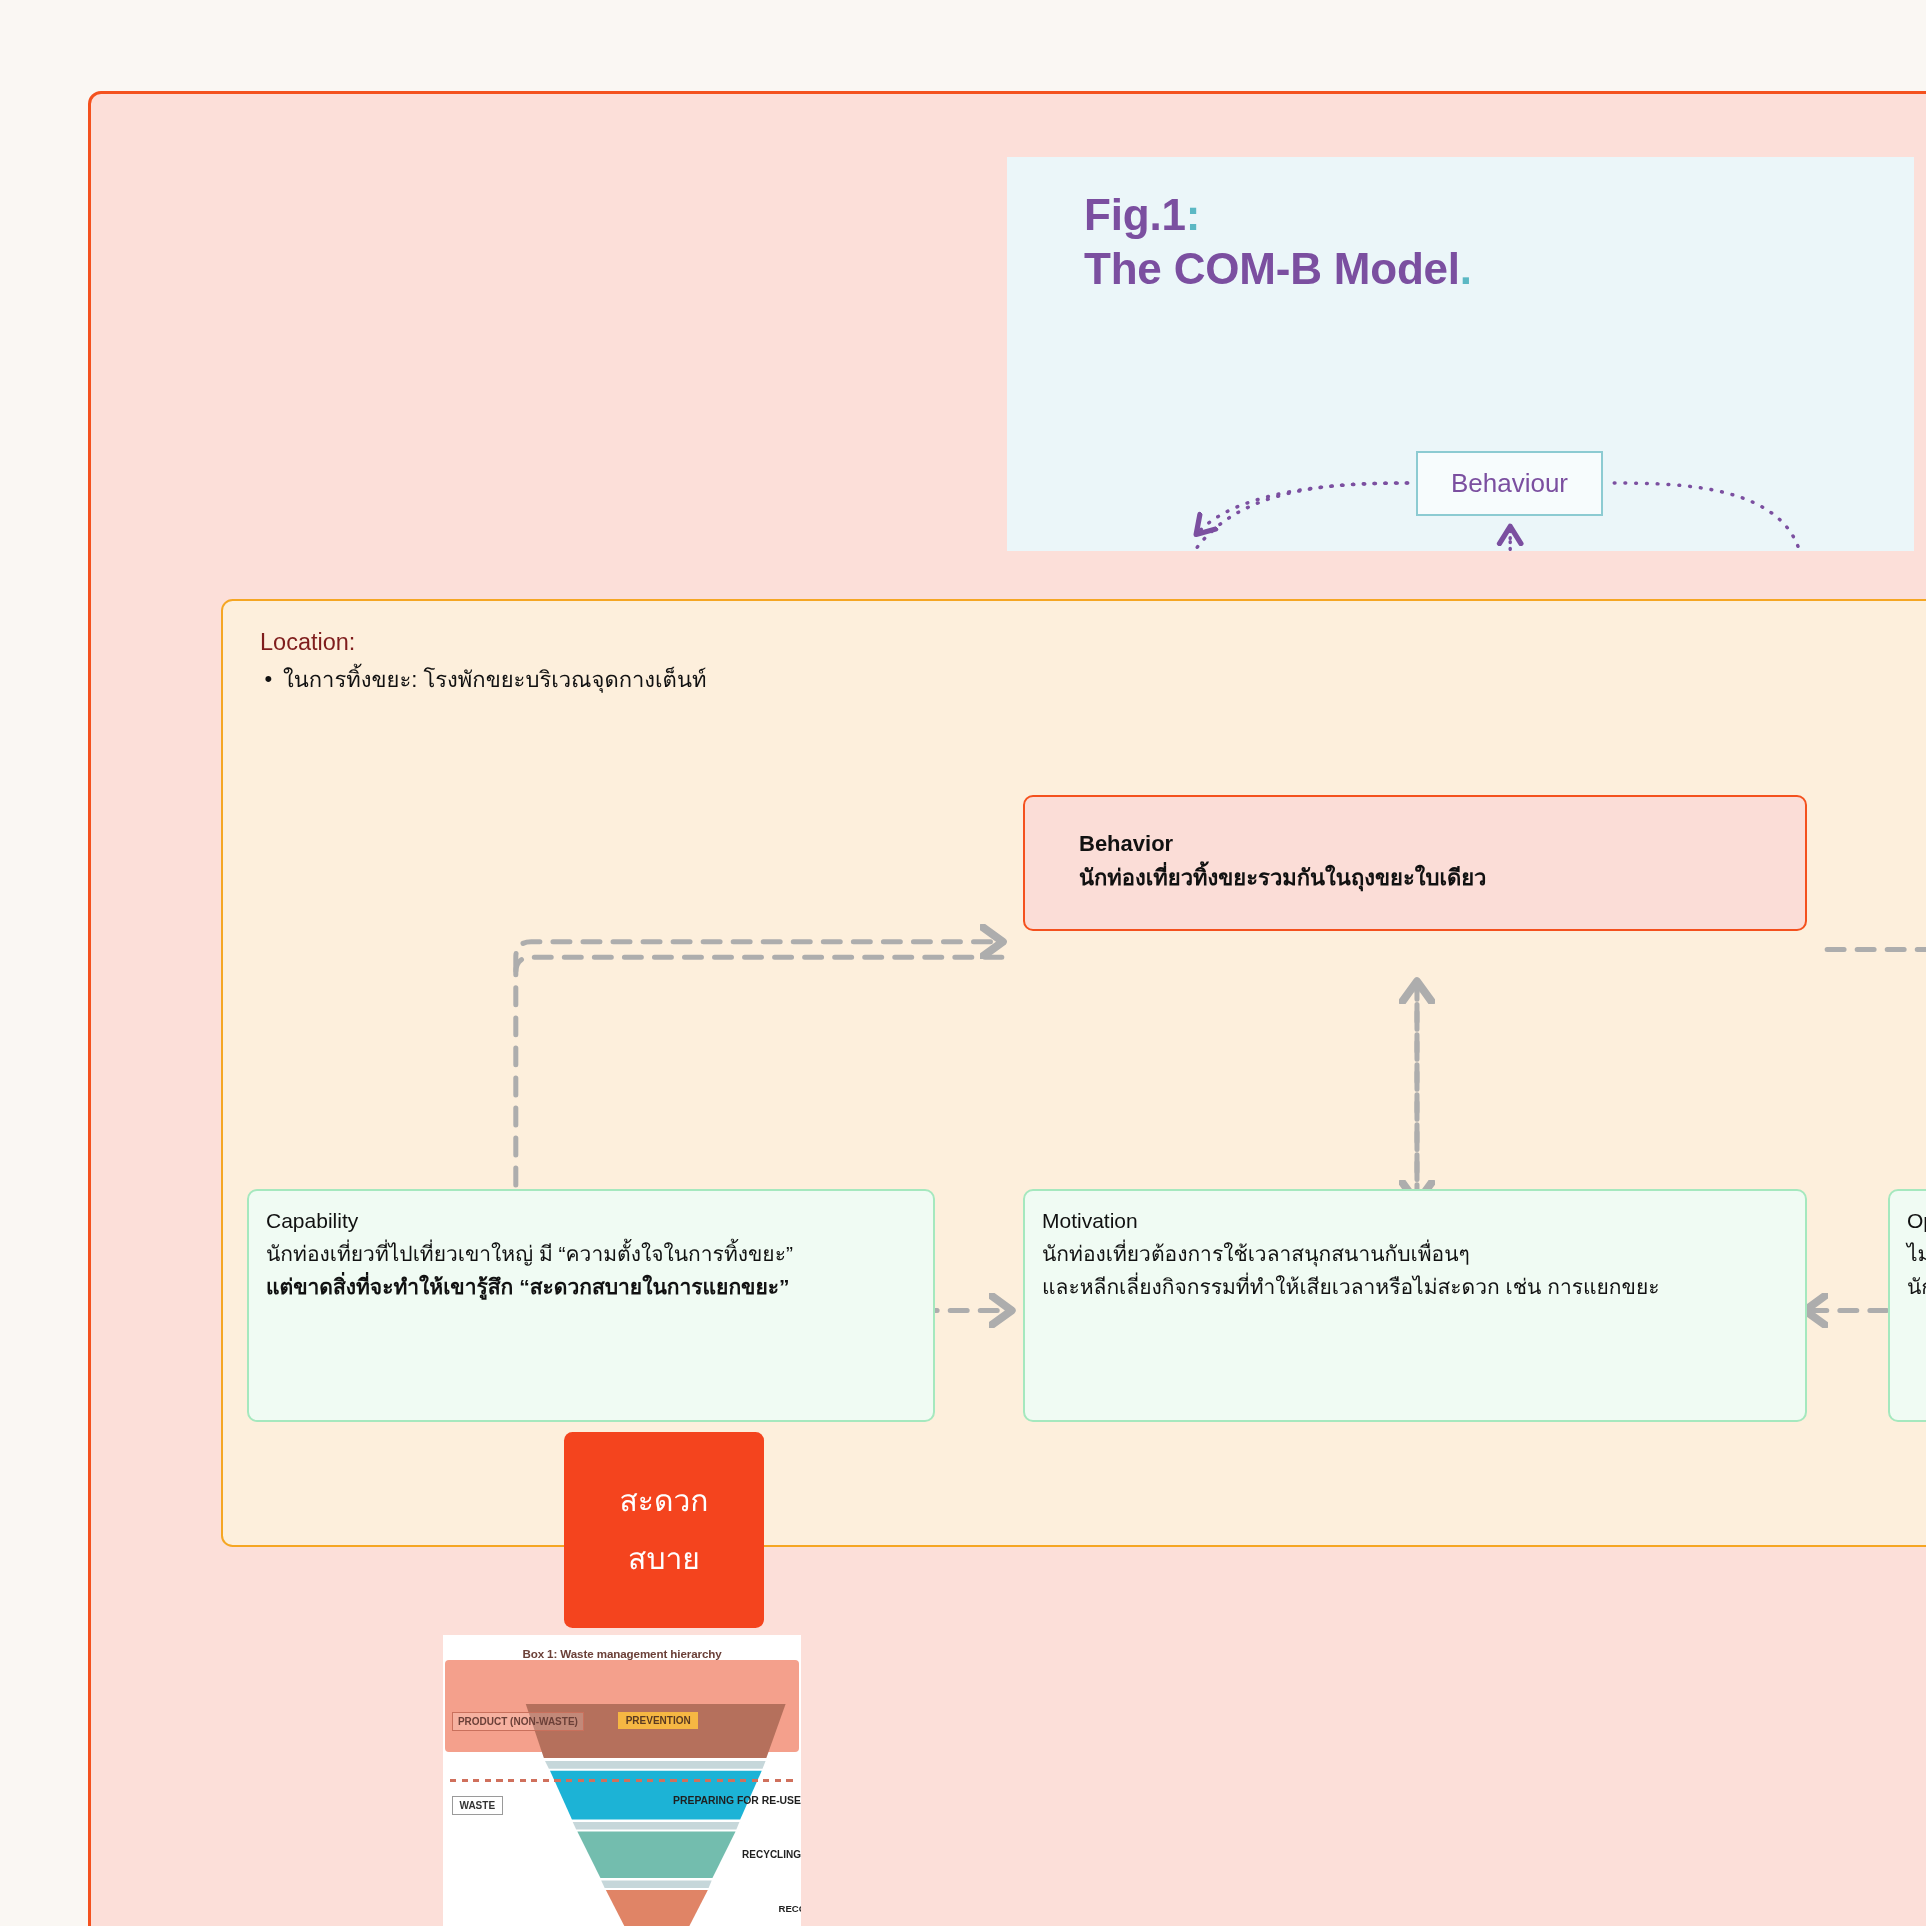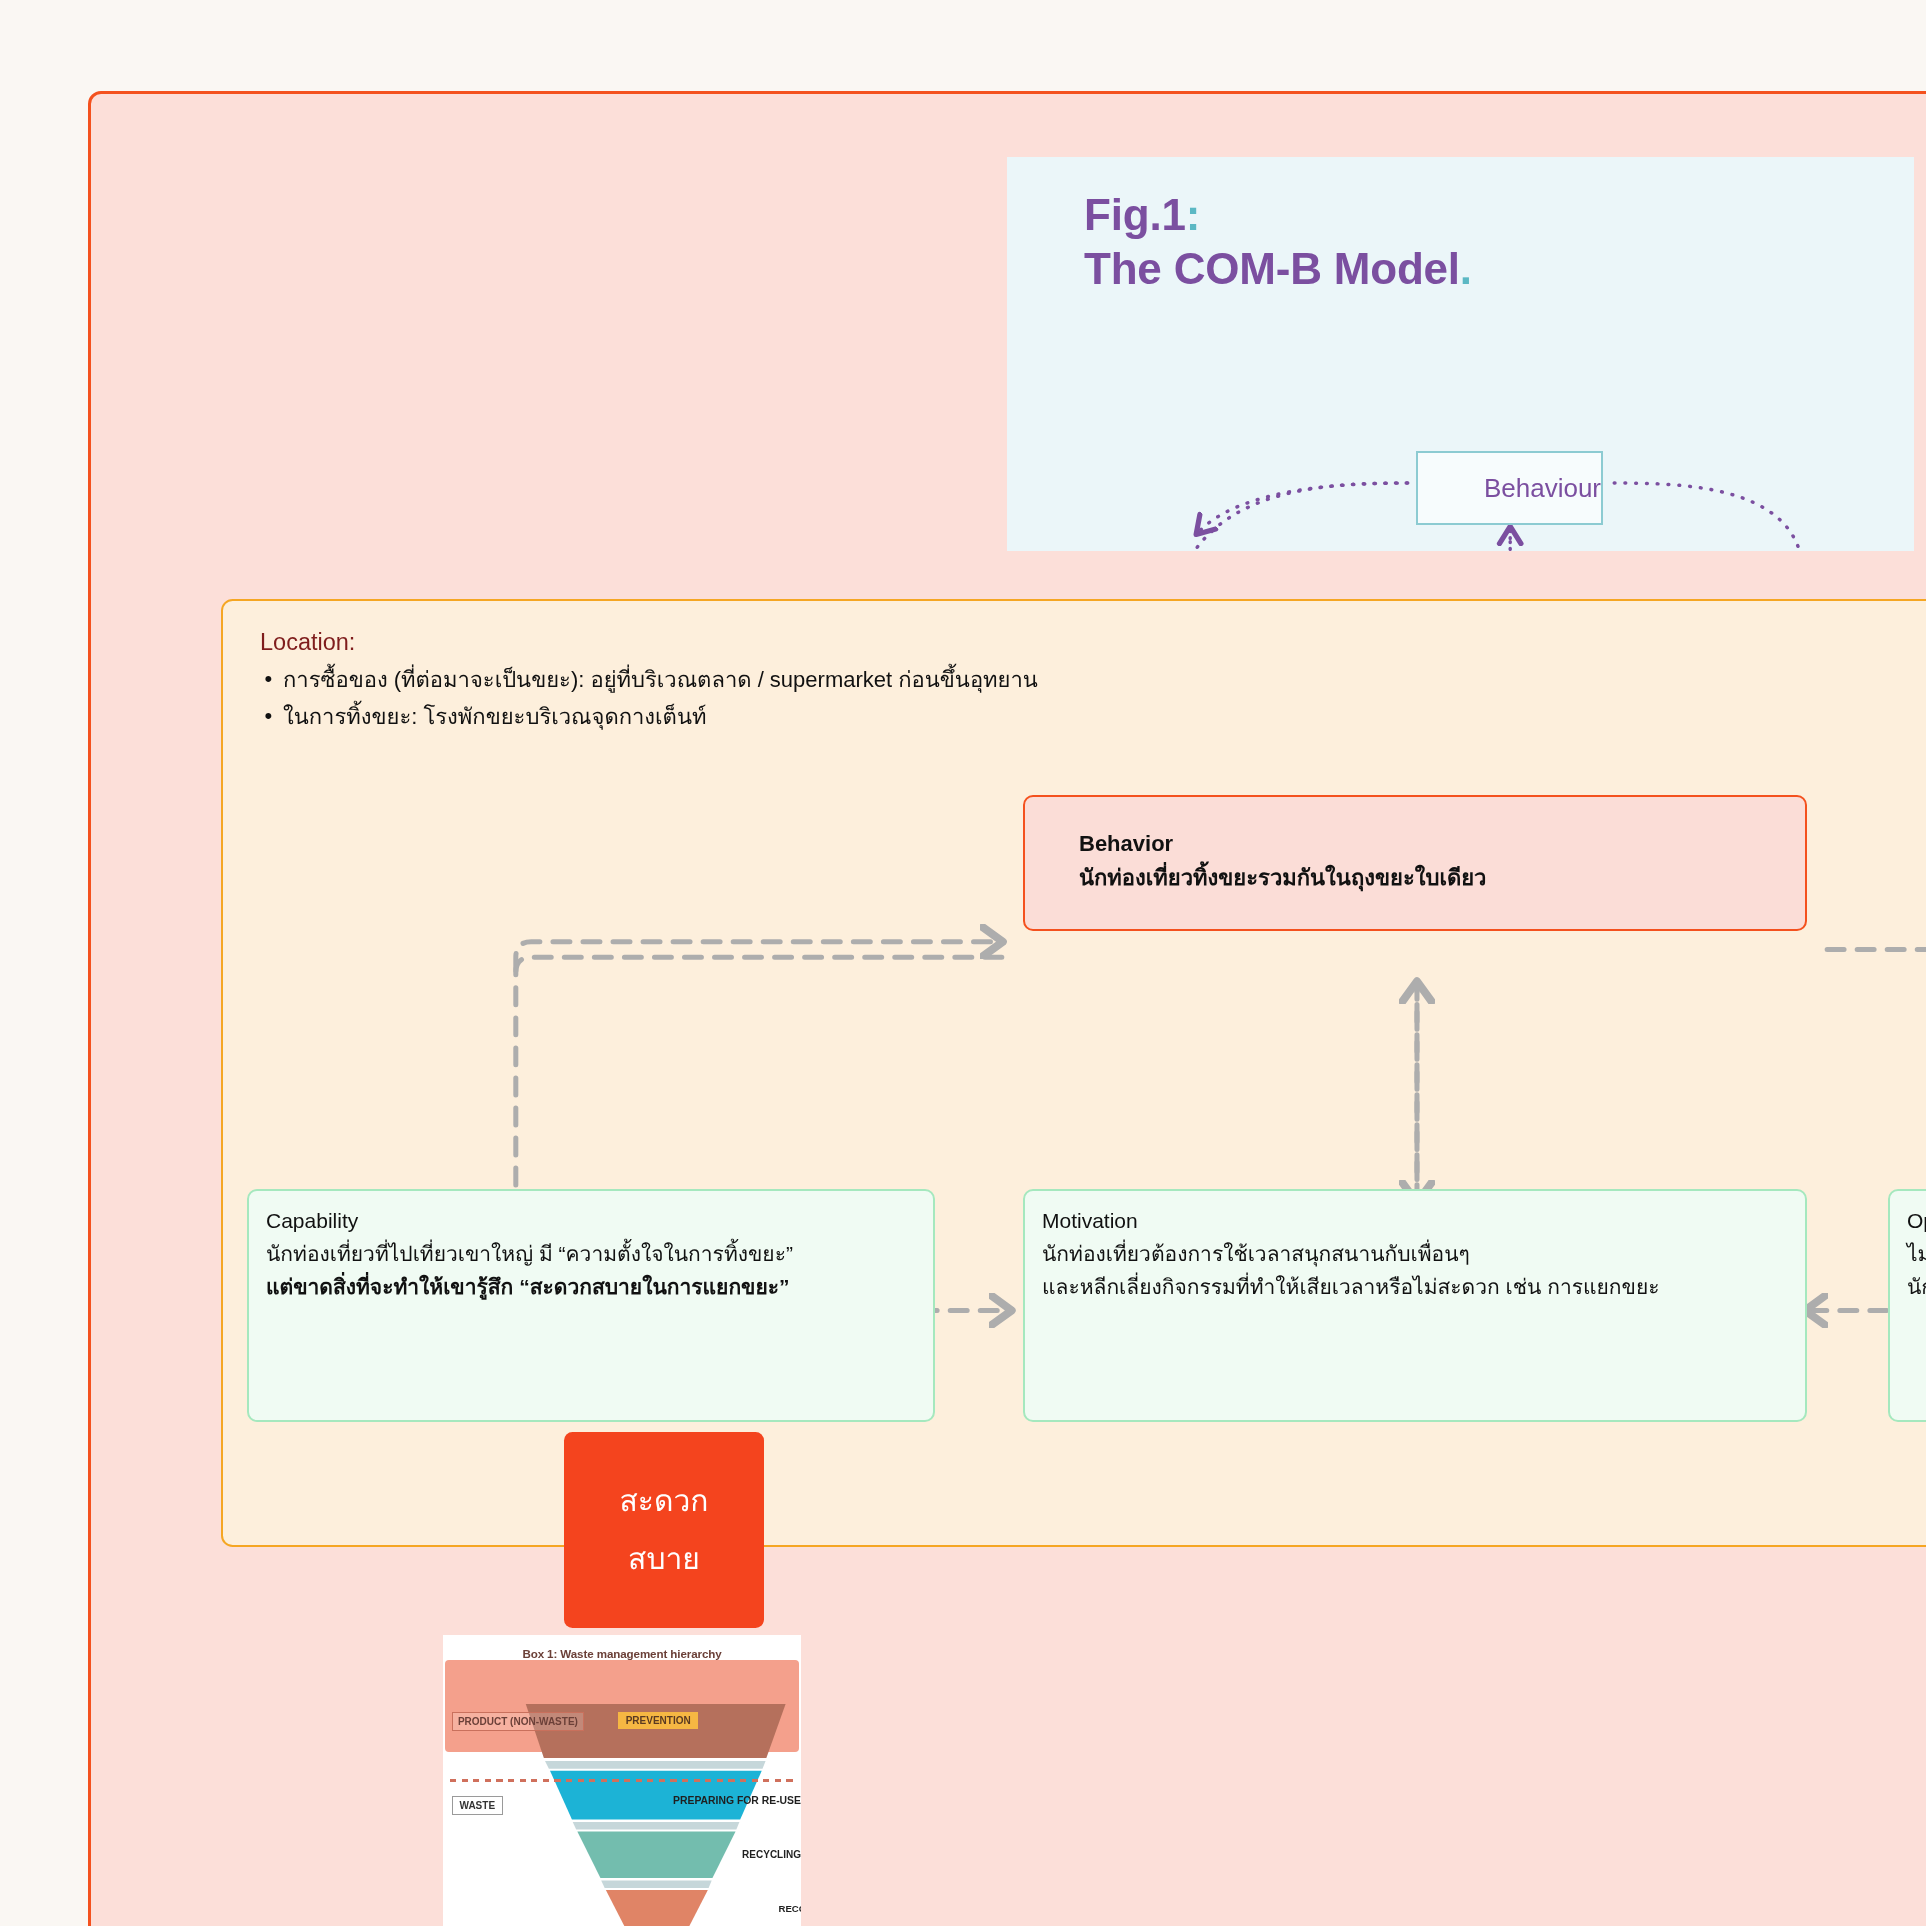--- a/index.html
+++ b/index.html
@@ -45,21 +45,21 @@
   .comb-box{
     position:absolute;
     border:2.3px solid #8CCBD2;
     background:#F7FCFD;
     color:#7B4FA0;
     font-size:26px;
     display:flex;align-items:center;justify-content:center;
     box-sizing:border-box;
     white-space:nowrap;
   }
-  #comb-behaviour{left:409px; top:294px; width:187px; height:74px;justify-content:flex-end;}
+  #comb-behaviour{left:409px; top:294px; width:187px; height:65px;}
   #comb-capability{left:74px; top:448px; width:190px; height:65px;}
   #comb-motivation{left:409px; top:448px; width:187px; height:65px;}
   #comb-opportunity{left:695px; top:448px; width:200px; height:65px;}
 
   #comb-arrows{position:absolute;left:0;top:0;width:907px;height:394px;pointer-events:none;}
 
   
   #location-panel{
     position:absolute;
     left:221px; top:599px;
@@ -233,21 +233,20 @@
   <div class="comb-box" id="comb-opportunity">
       <span>Opportunity</span>
     </div>
 </div>
 
 <div id="location-panel">
 
   <div id="location-heading">Location:</div>
 
   <ul id="location-list">
-    <li>การซื้อของ (ที่ต่อมาจะเป็นขยะ): อยู่ที่บริเวณตลาด / supermarket ก่อนขึ้นอุทยาน</li>
     <li>ในการทิ้งขยะ: โรงพักขยะบริเวณจุดกางเต็นท์</li>
   </ul>
 
   <svg style="position:absolute;left:0;top:0;width:2408px;height:942px;pointer-events:none;" viewBox="0 0 6252 2446">
     <defs>
       <marker id="ag-head" markerWidth="7" markerHeight="7" refX="4.4" refY="3.5" orient="auto">
         <path d="M0.6,0.6 L4.6,3.5 L0.6,6.4" fill="none" stroke="#ADADAD" stroke-width="1.6" stroke-linecap="round" stroke-linejoin="round"></path>
       </marker>
     </defs>
 

